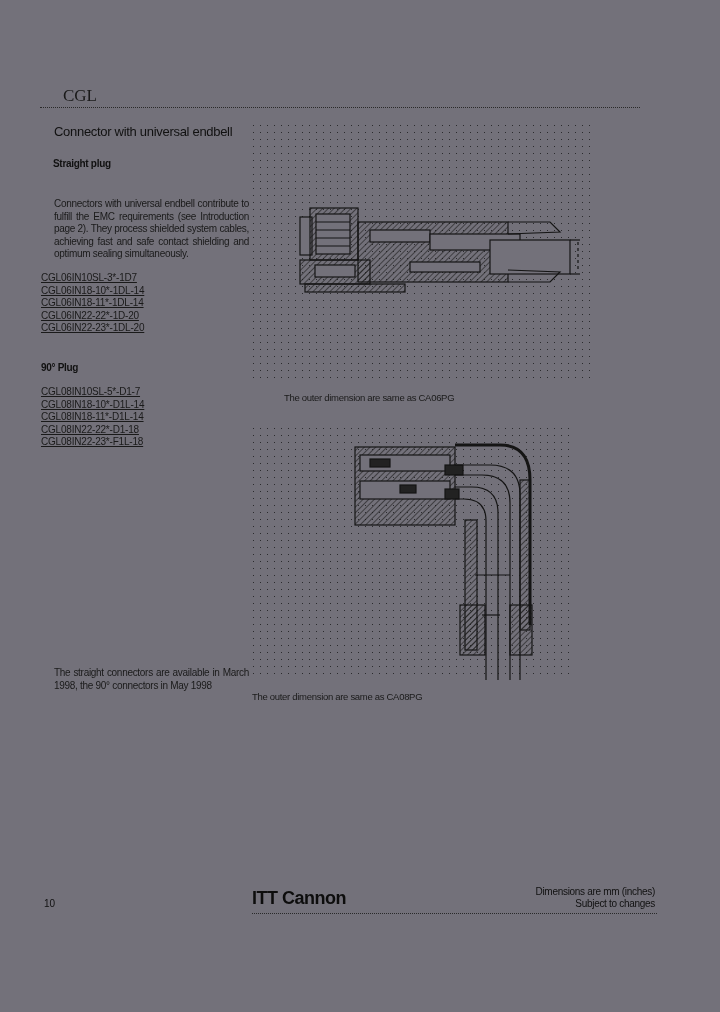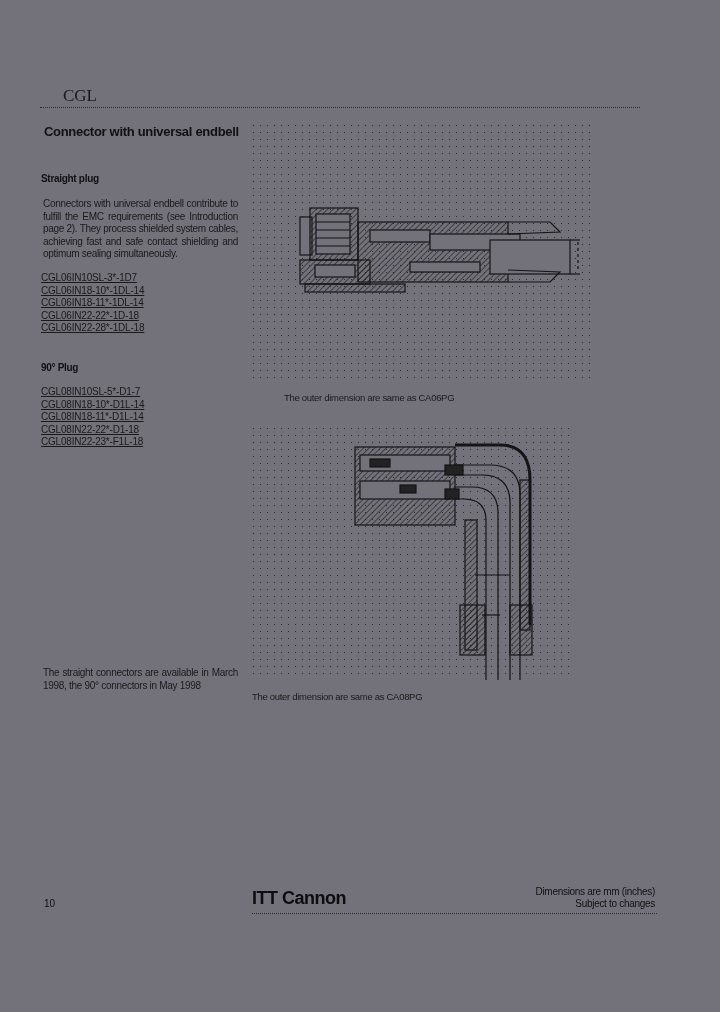--- a/index.html
+++ b/index.html
@@ -13,29 +13,29 @@
   .abs { position: absolute; }
   .series-title {
     left: 40px; top: 86px;
     font-family: "Liberation Serif", serif;
     font-size: 17px; color: #1a1a1a; margin-left: 23px;
   }
   .rule {
     height: 0; border-top: 1px dotted #2a2a2a;
   }
   .heading {
-    left: 44px; top: 123px; width: 200px;
-    font-size: 13px; font-weight: bold; line-height: 17px;
+    left: 54px; top: 123px; width: 200px;
+    font-size: 13px; font-weight: normal; line-height: 17px;
     letter-spacing: -0.3px;
   }
   .subhead {
     left: 41px; font-size: 10px; font-weight: bold; letter-spacing: -0.3px;
   }
   .body-text {
-    left: 43px; width: 195px;
+    left: 54px; width: 195px;
     font-size: 10px; line-height: 12.5px; text-align: justify;
     letter-spacing: -0.3px; color: #1a1a1a;
   }
   .part-list { left: 41px; font-size: 10px; line-height: 12.5px; color: #1a1a1a; letter-spacing: -0.2px; text-decoration: underline; }
   .part-list div { white-space: nowrap; }
   .caption { left: 252px; font-size: 9.5px; color: #1a1a1a; letter-spacing: -0.3px; }
   .figure {
     background-image: radial-gradient(#2b2b2e 0.6px, transparent 0.9px);
     background-size: 7px 7px;
   }
@@ -47,29 +47,29 @@
   .footnote { right: 65px; font-size: 10px; text-align: right; letter-spacing: -0.3px; }
 </style>
 </head>
 <body>
 
 <div class="abs series-title">CGL</div>
 <div class="abs rule" style="left:40px; top:107px; width:600px;"></div>
 
 <div class="abs heading">Connector with universal endbell</div>
 
-<div class="abs subhead" style="top:173px;">Straight plug</div>
+<div class="abs subhead" style="top:158px;margin-left:12px;">Straight plug</div>
 <div class="abs body-text" style="top:198px;">Connectors with universal endbell contribute to fulfill the EMC requirements (see Introduction page 2). They process shielded system cables, achieving fast and safe contact shielding and optimum sealing simultaneously.</div>
 
 <div class="abs part-list" style="top:272px;">
   <div>CGL06IN10SL-3*-1D7</div>
   <div>CGL06IN18-10*-1DL-14</div>
   <div>CGL06IN18-11*-1DL-14</div>
-  <div>CGL06IN22-22*-1D-18</div>
-  <div>CGL06IN22-28*-1DL-18</div>
+  <div>CGL06IN22-22*-1D-20</div>
+  <div>CGL06IN22-23*-1DL-20</div>
 </div>
 
 <div class="abs subhead" style="top:362px;">90° Plug</div>
 <div class="abs part-list" style="top:386px;">
   <div>CGL08IN10SL-5*-D1-7</div>
   <div>CGL08IN18-10*-D1L-14</div>
   <div>CGL08IN18-11*-D1L-14</div>
   <div>CGL08IN22-22*-D1-18</div>
   <div>CGL08IN22-23*-F1L-18</div>
 </div>

